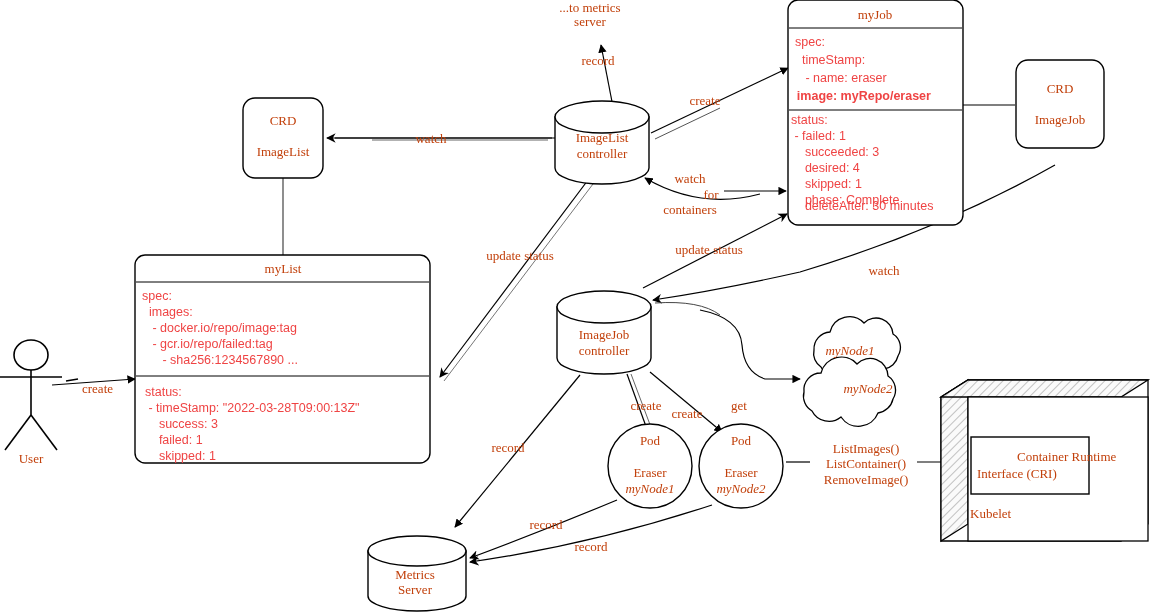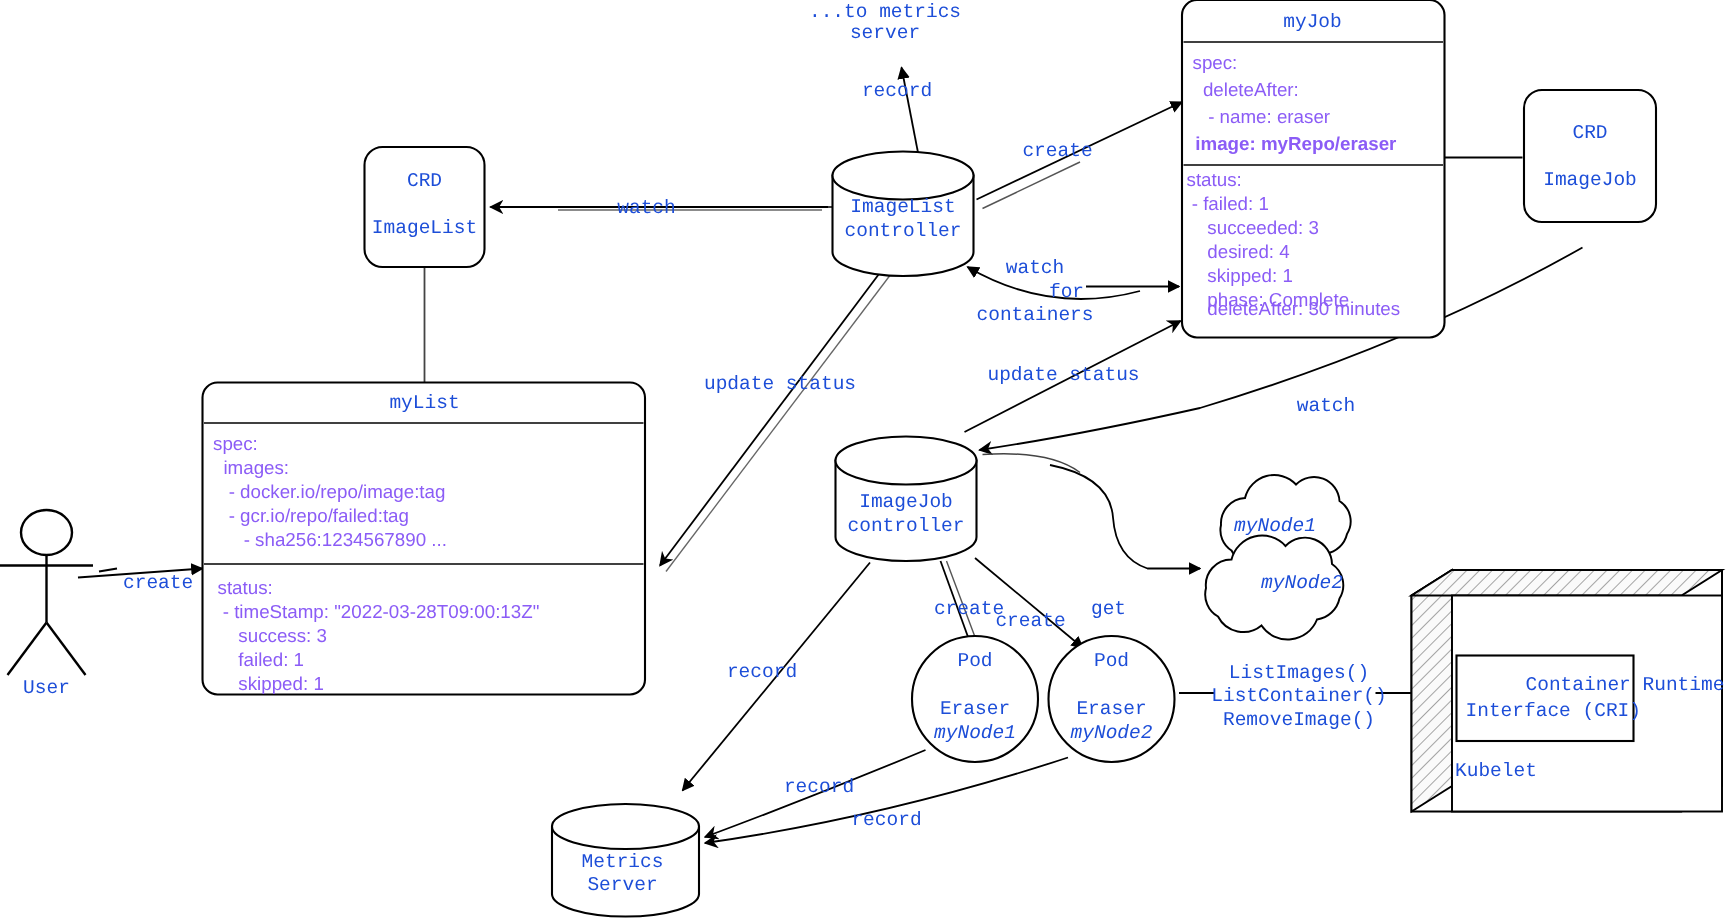--- a/index.html
+++ b/index.html
@@ -18,33 +18,33 @@
   svg.layer {
     position: absolute;
     left: 0;
     top: 0;
     width: 1151px;
     height: 615px;
     overflow: visible;
   }
   .lbl {
     position: absolute;
-    font-family: Liberation Mono, monospace;
+    font-family: Liberation Serif, serif;
     font-size: 13px;
-    color: #1d4ed8;
+    color: #c2410c;
     white-space: pre;
     line-height: 15px;
   }
   .ctr { text-align: center; transform: translateX(-50%); }
   .ital { font-style: italic; }
   .yaml {
     position: absolute;
     font-size: 12.5px;
     line-height: 16.5px;
-    color: #8b5cf6;
+    color: #ef4444;
     white-space: pre;
   }
 </style>
 </head>
 <body>
 
 <div id="canvas">
 
   <svg class="layer">
     <defs>
@@ -251,21 +251,21 @@
   <div class="yaml" style="left:152px; top:352px;">   - sha256:1234567890 ...</div>
 
   <div class="yaml" style="left:145px; top:384px;">status:</div>
   <div class="yaml" style="left:145px; top:400px;"> - timeStamp: "2022-03-28T09:00:13Z"</div>
   <div class="yaml" style="left:145px; top:416px;">    success: 3</div>
   <div class="yaml" style="left:145px; top:432px;">    failed: 1</div>
   <div class="yaml" style="left:145px; top:448px;">    skipped: 1</div>
 
   <div class="lbl ctr" style="left:875px; top:7px;">myJob</div>
   <div class="yaml" style="left:795px; top:34px;">spec:</div>
-  <div class="yaml" style="left:795px; top:52px;">  deleteAfter:</div>
+  <div class="yaml" style="left:795px; top:52px;">  timeStamp:</div>
   <div class="yaml" style="left:795px; top:70px;">   - name: eraser</div>
   <div class="yaml" style="left:776px; top:88px;font-weight:bold;">      image: myRepo/eraser</div>
 
   <div class="yaml" style="left:791px; top:112px;">status:</div>
   <div class="yaml" style="left:791px; top:128px;"> - failed: 1</div>
   <div class="yaml" style="left:791px; top:144px;">    succeeded: 3</div>
   <div class="yaml" style="left:791px; top:160px;">    desired: 4</div>
   <div class="yaml" style="left:791px; top:176px;">    skipped: 1</div>
   <div class="yaml" style="left:791px; top:192px;">    phase: Complete</div>
   <div class="yaml" style="left:791px; top:198px;">    deleteAfter: 30 minutes</div>

